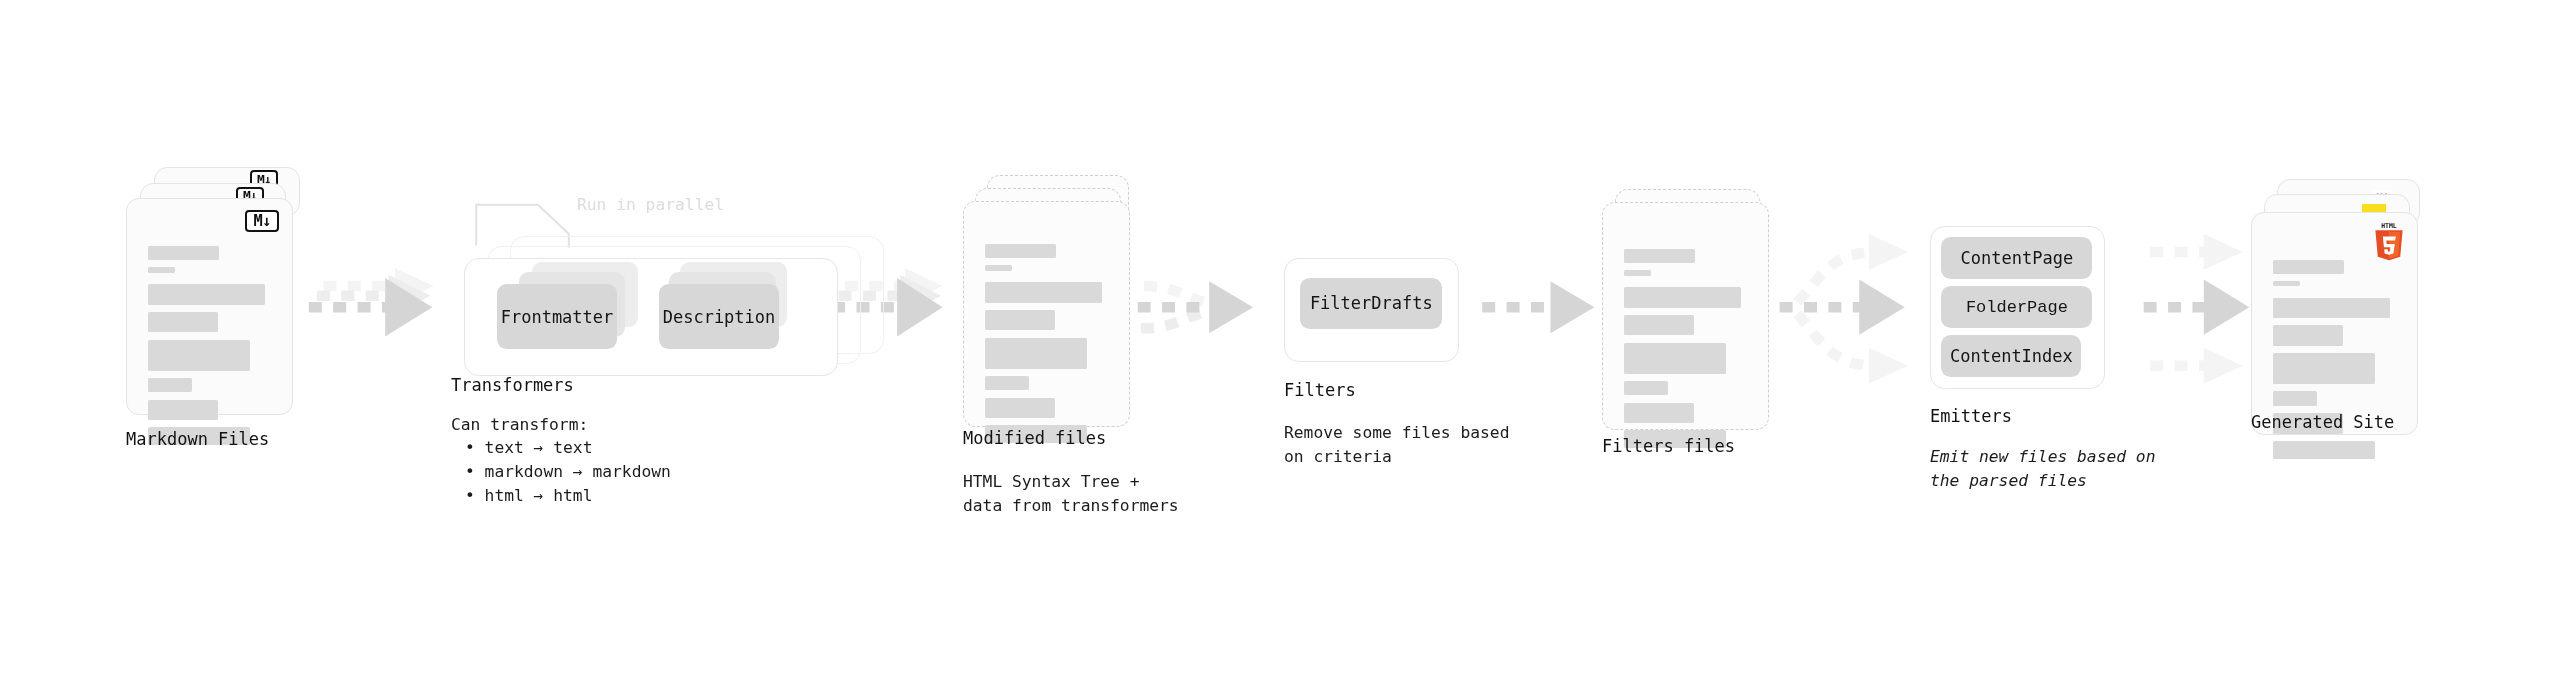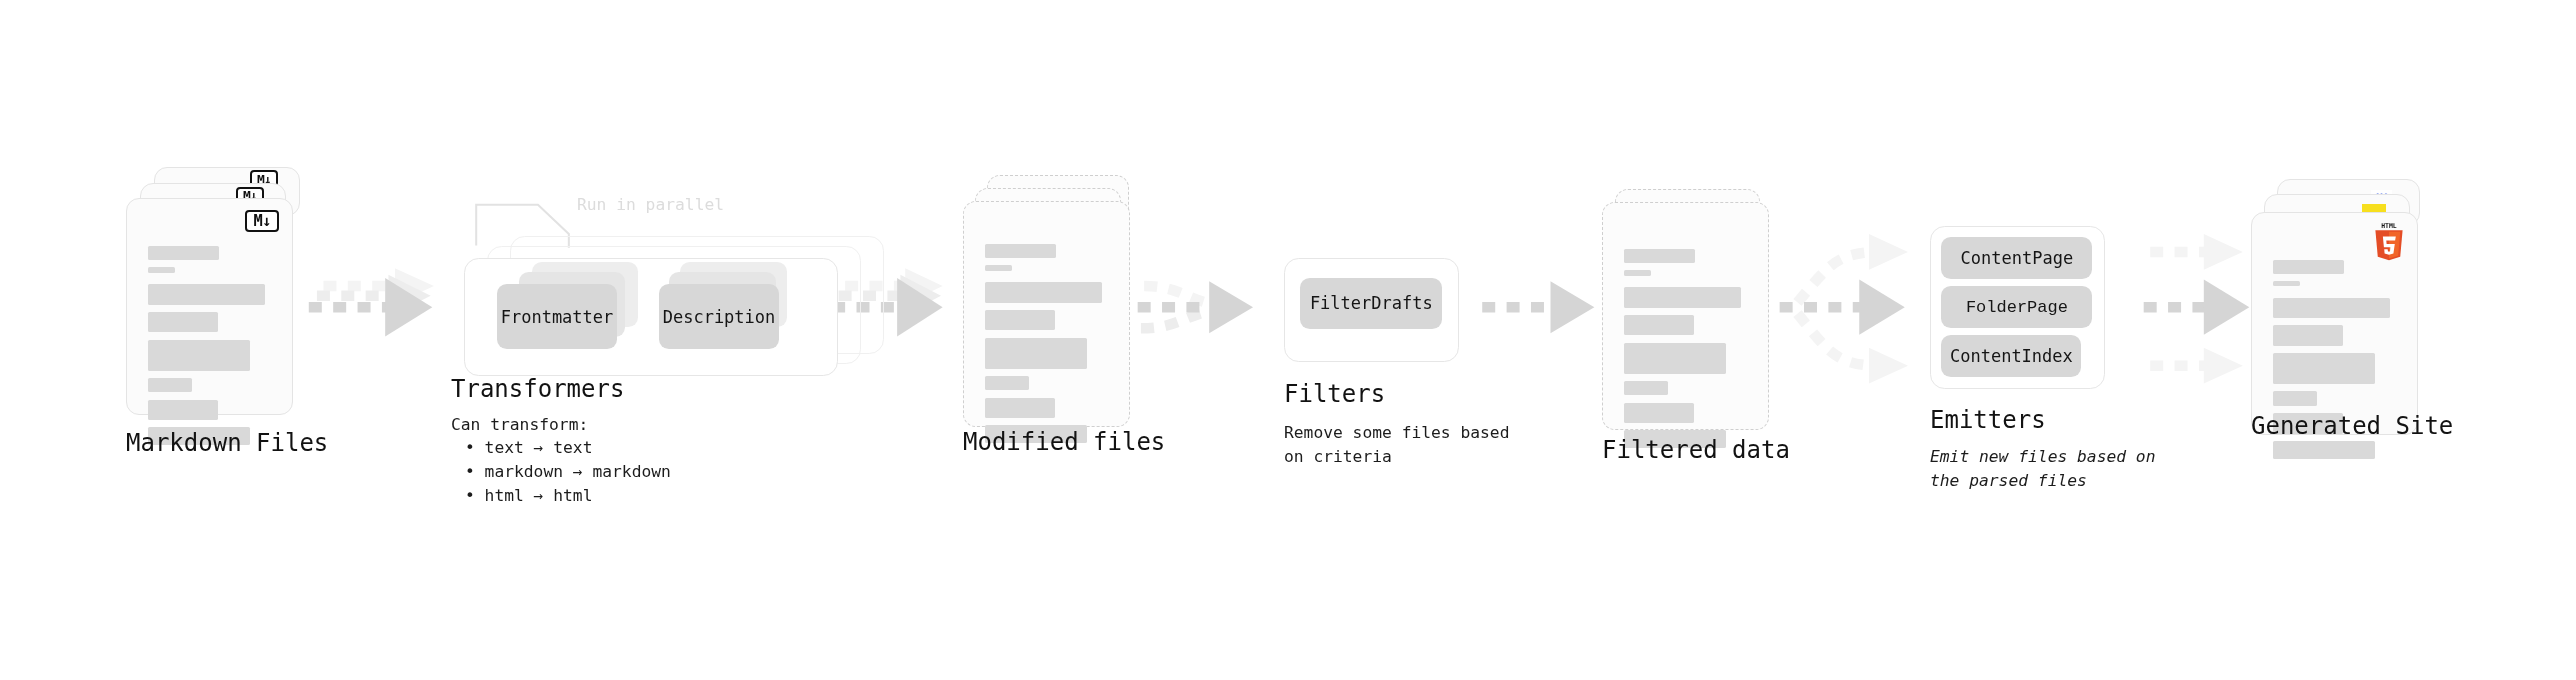--- a/index.html
+++ b/index.html
@@ -89,21 +89,21 @@
     background: #f7df1e;
     box-sizing: border-box;
   }
   .badge-html5 {
     position: absolute;
   }
 
   
   .title {
     position: absolute;
-    font-size: 24px;
+    font-size: 17px;
     color: #121212;
     white-space: nowrap;
     letter-spacing: 0px;
   }
   .subtitle {
     position: absolute;
     font-size: 16.3px;
     line-height: 23.6px;
     color: #1c1c1c;
     white-space: pre-line;
@@ -298,20 +298,22 @@
           <div class="bar" style="width:57%;height:20.3px;"></div>
           <div class="bar" style="width:83%;height:31px;"></div>
           <div class="bar" style="width:36%;height:14.6px;"></div>
           <div class="bar" style="width:57%;height:20.3px;"></div>
           <div class="bar" style="width:83%;height:18px;"></div>
         </div>
       </div>
     </div>
   </div>
   <div class="title" style="left:963px; top:428px;">Modified files</div>
+  <div class="subtitle" style="left:963px; top:470px;">HTML Syntax Tree +
+data from transformers</div>
 
   <div class="node" style="left:1284px; top:258px;">
     <div class="groupbox" style="left:0px; top:0px; width:175px; height:104px;">
     </div>
     <div class="pill" style="left:16.3px; top:19.5px; width:142px; height:51px;">FilterDrafts</div>
   </div>
   <div class="title" style="left:1284px; top:380px;">Filters</div>
   <div class="subtitle" style="left:1284px; top:421px;">Remove some files based
 on criteria</div>
 
@@ -325,21 +327,21 @@
           <div class="bar" style="width:95%;height:20.3px;"></div>
           <div class="bar" style="width:57%;height:20.3px;"></div>
           <div class="bar" style="width:83%;height:31px;"></div>
           <div class="bar" style="width:36%;height:14.6px;"></div>
           <div class="bar" style="width:57%;height:20.3px;"></div>
           <div class="bar" style="width:83%;height:18px;"></div>
         </div>
       </div>
     </div>
   </div>
-  <div class="title" style="left:1602px; top:436px;">Filtered data</div>
+  <div class="title" style="left:1602px; top:436px;">Filters files</div>
 
   <div class="node" style="left:1930px; top:226px;">
     <div class="groupbox" style="left:0px; top:0px; width:175px; height:163px;">
     </div>
     <div class="pill" style="left:11.4px; top:11.4px; width:151px; height:42px;">ContentPage</div>
     <div class="pill" style="left:11.4px; top:60px; width:151px; height:42px;font-family:Liberation Mono, monospace;">FolderPage</div>
     <div class="pill" style="left:11.4px; top:109px; width:140px; height:42px;">ContentIndex</div>
   </div>
   <div class="title" style="left:1930px; top:406px;">Emitters</div>
   <div class="subtitle" style="left:1930px; top:445px;font-style:italic;">Emit new files based on

